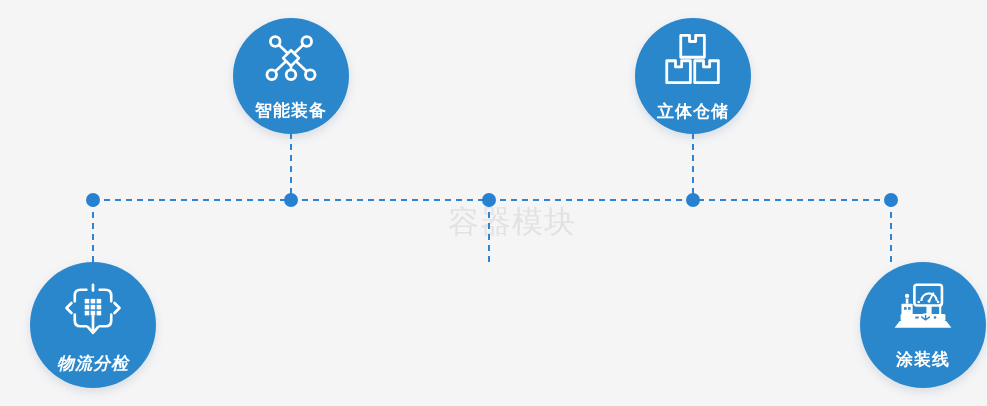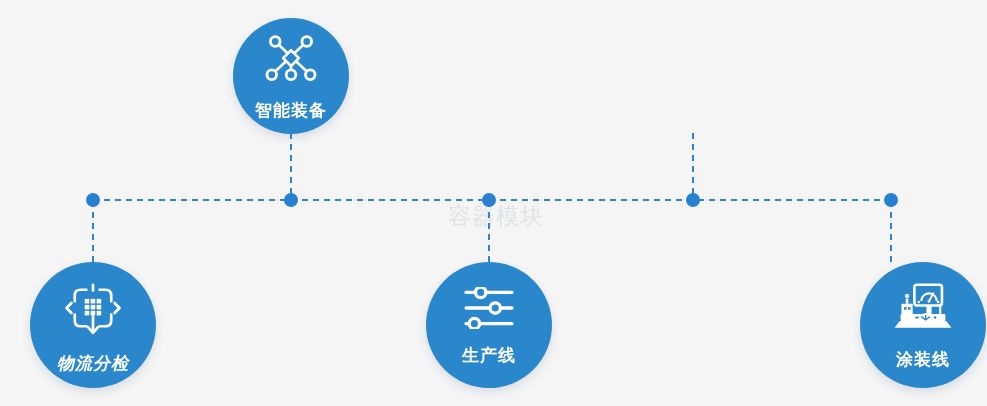--- a/index.html
+++ b/index.html
@@ -6,21 +6,21 @@
   .canvas{
     position:relative;
     width:987px;height:406px;
     background:var(--background,#f5f5f6);
     overflow:hidden;
     font-family:"DejaVu Sans", sans-serif;
   }
   .watermark{
     position:absolute;
     left:448px;top:201px;
-    font-size:23px;
+    font-size:31px;
     letter-spacing:1px;
     color:var(--watermark,#e1e2e4);
     z-index:1;
     user-select:none;
   }
   .hline{
     position:absolute;
     height:2px;
     background:repeating-linear-gradient(90deg,var(--line,#2d84d2) 0 6px,transparent 6px 11px);
     z-index:2;
@@ -105,20 +105,30 @@
         <circle cx="14" cy="8" r="5.5" fill="#2b87cb" stroke="#fff" stroke-width="3.2"></circle>
         <circle cx="50" cy="8" r="5.5" fill="#2b87cb" stroke="#fff" stroke-width="3.2"></circle>
         <circle cx="10" cy="46" r="5.5" fill="#2b87cb" stroke="#fff" stroke-width="3.2"></circle>
         <circle cx="32" cy="46" r="5.5" fill="#2b87cb" stroke="#fff" stroke-width="3.2"></circle>
         <circle cx="54" cy="46" r="5.5" fill="#2b87cb" stroke="#fff" stroke-width="3.2"></circle>
       </svg>
     </span>
     <span class="label">智能装备</span>
   </div>
 
+  <div class="node top n-warehouse">
+    <span class="icon">
+      <svg width="56" height="52" viewBox="0 0 64 58" fill="none" stroke="#fff" stroke-width="3.2" stroke-linejoin="round" stroke-linecap="round">
+        <path d="M28 2 v7 h7 v-7 h10 v25 h-27 v-25 z"></path>
+        <path d="M12 31 v7 h7 v-7 h10 v25 h-27 v-25 z"></path>
+        <path d="M44 31 v7 h7 v-7 h10 v25 h-27 v-25 z"></path>
+      </svg>
+    </span>
+    <span class="label">立体仓储</span>
+  </div>
 
   <div class="node bottom n-sorting">
     <span class="icon">
       <svg width="58" height="58" viewBox="0 0 70 70" fill="none" stroke="#fff" stroke-width="3.2" stroke-linecap="round" stroke-linejoin="round">
         <path d="M13 27 V20 Q13 13 20 13 H27"></path>
         <path d="M43 13 H50 Q57 13 57 20 V27"></path>
         <path d="M57 43 V50 Q57 57 50 57 H43"></path>
         <path d="M27 57 H20 Q13 57 13 50 V43"></path>
         <path d="M35 7 V14"></path>
         <path d="M9 29 L3 35 L9 41"></path>
@@ -134,33 +144,20 @@
             <rect x="39.4" y="31.2" width="5.5" height="5.5"></rect>
           <rect x="25" y="38.4" width="5.5" height="5.5"></rect>
             <rect x="32.2" y="38.4" width="5.5" height="5.5"></rect>
             <rect x="39.4" y="38.4" width="5.5" height="5.5"></rect>
         </g>
       </svg>
     </span>
     <span class="label">物流分检</span>
   </div>
 
-  <div class="node bottom n-production">
-    <span class="icon">
-      <svg width="50" height="42" viewBox="0 0 48 40" fill="none" stroke="#fff" stroke-width="3.2" stroke-linecap="round">
-        <path d="M2 5 H46"></path>
-        <path d="M2 20 H46"></path>
-        <path d="M2 35 H46"></path>
-        <circle cx="16" cy="5" r="5" fill="#2b87cb"></circle>
-        <circle cx="30" cy="20" r="5" fill="#2b87cb"></circle>
-        <circle cx="10" cy="35" r="5" fill="#2b87cb"></circle>
-      </svg>
-    </span>
-    <span class="label">生产线</span>
-  </div>
 
   <div class="node bottom n-painting">
     <span class="icon">
       <svg width="62" height="50" viewBox="0 0 72 58" fill="none">
         <rect x="26" y="2" width="32" height="24" rx="3" stroke="#fff" stroke-width="3"></rect>
         <path d="M34 21 A9 9 0 0 1 52 21" stroke="#fff" stroke-width="2.4"></path>
         <path d="M43 21 L48 12" stroke="#fff" stroke-width="2.2" stroke-linecap="round"></path>
         <circle cx="43" cy="21" r="1.8" fill="#fff"></circle>
         <circle cx="31" cy="22" r="1.5" fill="#fff"></circle>
         <circle cx="53.5" cy="22" r="1.5" fill="#fff"></circle>

